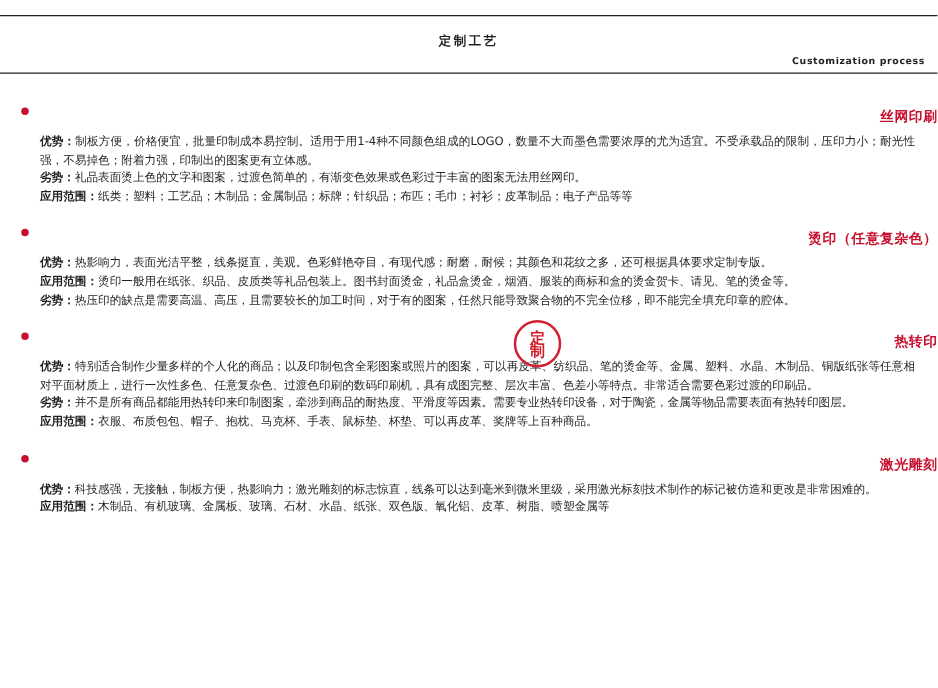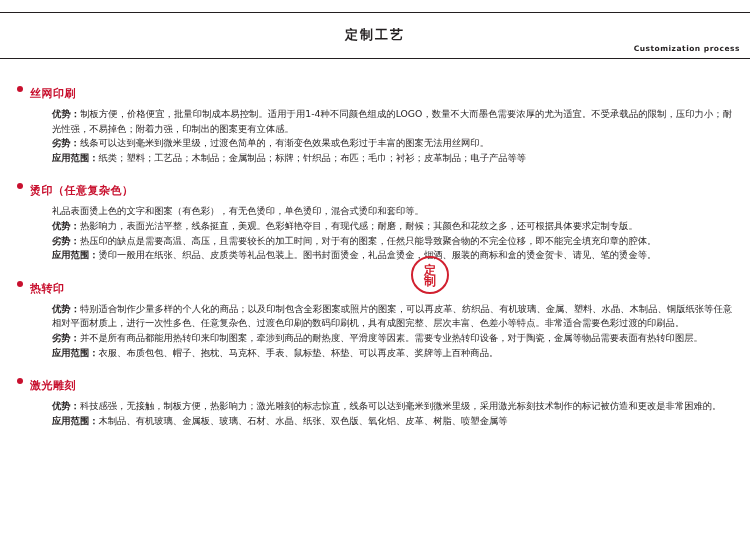--- a/index.html
+++ b/index.html
@@ -36,21 +36,21 @@
   }
   .rule.top { top: 12px; }
   .rule.bottom { top: 58px; }
 
   .header-title {
     position: absolute;
     top: 26px;
     left: 0;
     width: 750px;
     text-align: center;
-    font-size: 13px;
+    font-size: 10px;
     font-weight: bold;
     letter-spacing: 2px;
     color: #231f20;
   }
   .header-sub {
     position: absolute;
     top: 44px;
     right: 10px;
     font-size: 7.5px;
     font-weight: bold;
@@ -63,40 +63,40 @@
   .content {
     position: relative;
     padding: 20px 0 0 0;
   }
   .section {
     position: relative;
     margin-bottom: 14px;
   }
   .section-head {
     position: relative;
-    padding-left: 30px;
     margin-bottom: 6px;
+    text-align: right;
   }
   .bullet {
     position: absolute;
     left: 17px;
     top: 4px;
     width: 6px;
     height: 6px;
     border-radius: 50%;
     background: #c8102e;
   }
   .section-title {
     font-size: 11px;
     font-weight: bold;
     color: #c8102e;
     letter-spacing: 0.5px;
   }
   .para {
-    padding-left: 52px;
+    padding-left: 32px;
     padding-right: 18px;
     font-size: 9.3px;
     line-height: 14.6px;
     color: #231f20;
     text-align: justify;
   }
   .para .lbl {
     font-weight: bold;
   }
 
@@ -152,41 +152,40 @@
   </div>
 
   <div class="content">
 
     <div class="section">
       <div class="section-head">
         <span class="bullet"></span>
         <span class="section-title">丝网印刷</span>
       </div>
       <div class="para"><span class="lbl">优势：</span><span>制板方便，价格便宜，批量印制成本易控制。适用于用1-4种不同颜色组成的LOGO，数量不大而墨色需要浓厚的尤为适宜。不受承载品的限制，压印力小；耐光性强，不易掉色；附着力强，印制出的图案更有立体感。</span></div>
-      <div class="para"><span class="lbl">劣势：</span><span>线条可以达到毫米到微米里级，过渡色简单的，有渐变色效果或色彩过于丰富的图案无法用丝网印。</span></div>
+      <div class="para"><span class="lbl">劣势：</span><span>礼品表面烫上色的文字和图案，过渡色简单的，有渐变色效果或色彩过于丰富的图案无法用丝网印。</span></div>
       <div class="para"><span class="lbl">应用范围：</span><span>纸类；塑料；工艺品；木制品；金属制品；标牌；针织品；布匹；毛巾；衬衫；皮革制品；电子产品等等</span></div>
     </div>
 
     <div class="section">
       <div class="section-head">
         <span class="bullet"></span>
         <span class="section-title">烫印（任意复杂色）</span>
       </div>
-      <div class="para"><span class="lbl"></span><span>礼品表面烫上色的文字和图案（有色彩），有无色烫印，单色烫印，混合式烫印和套印等。</span></div>
       <div class="para"><span class="lbl">优势：</span><span>热影响力，表面光洁平整，线条挺直，美观。色彩鲜艳夺目，有现代感；耐磨，耐候；其颜色和花纹之多，还可根据具体要求定制专版。</span></div>
+      <div class="para"><span class="lbl">应用范围：</span><span>烫印一般用在纸张、织品、皮质类等礼品包装上。图书封面烫金，礼品盒烫金，烟酒、服装的商标和盒的烫金贺卡、请见、笔的烫金等。</span></div>
       <div class="para"><span class="lbl">劣势：</span><span>热压印的缺点是需要高温、高压，且需要较长的加工时间，对于有的图案，任然只能导致聚合物的不完全位移，即不能完全填充印章的腔体。</span></div>
-      <div class="para"><span class="lbl">应用范围：</span><span>烫印一般用在纸张、织品、皮质类等礼品包装上。图书封面烫金，礼品盒烫金，烟酒、服装的商标和盒的烫金贺卡、请见、笔的烫金等。</span></div>
     </div>
 
     <div class="section">
       <div class="section-head">
         <span class="bullet"></span>
         <span class="section-title">热转印</span>
       </div>
-      <div class="para"><span class="lbl">优势：</span><span>特别适合制作少量多样的个人化的商品；以及印制包含全彩图案或照片的图案，可以再皮革、纺织品、有机玻璃、金属、塑料、水晶、木制品、铜版纸张等任意相对平面材质上，进行一次性多色、任意复杂色、过渡色印刷的数码印刷机，具有成图完整、层次丰富、色差小等特点。非常适合需要色彩过渡的印刷品。</span></div>
+      <div class="para"><span class="lbl">优势：</span><span>特别适合制作少量多样的个人化的商品；以及印制包含全彩图案或照片的图案，可以再皮革、纺织品、笔的烫金等、金属、塑料、水晶、木制品、铜版纸张等任意相对平面材质上，进行一次性多色、任意复杂色、过渡色印刷的数码印刷机，具有成图完整、层次丰富、色差小等特点。非常适合需要色彩过渡的印刷品。</span></div>
       <div class="para"><span class="lbl">劣势：</span><span>并不是所有商品都能用热转印来印制图案，牵涉到商品的耐热度、平滑度等因素。需要专业热转印设备，对于陶瓷，金属等物品需要表面有热转印图层。</span></div>
       <div class="para"><span class="lbl">应用范围：</span><span>衣服、布质包包、帽子、抱枕、马克杯、手表、鼠标垫、杯垫、可以再皮革、奖牌等上百种商品。</span></div>
     </div>
 
     <div class="section">
       <div class="section-head">
         <span class="bullet"></span>
         <span class="section-title">激光雕刻</span>
       </div>
       <div class="para"><span class="lbl">优势：</span><span>科技感强，无接触，制板方便，热影响力；激光雕刻的标志惊直，线条可以达到毫米到微米里级，采用激光标刻技术制作的标记被仿造和更改是非常困难的。</span></div>

